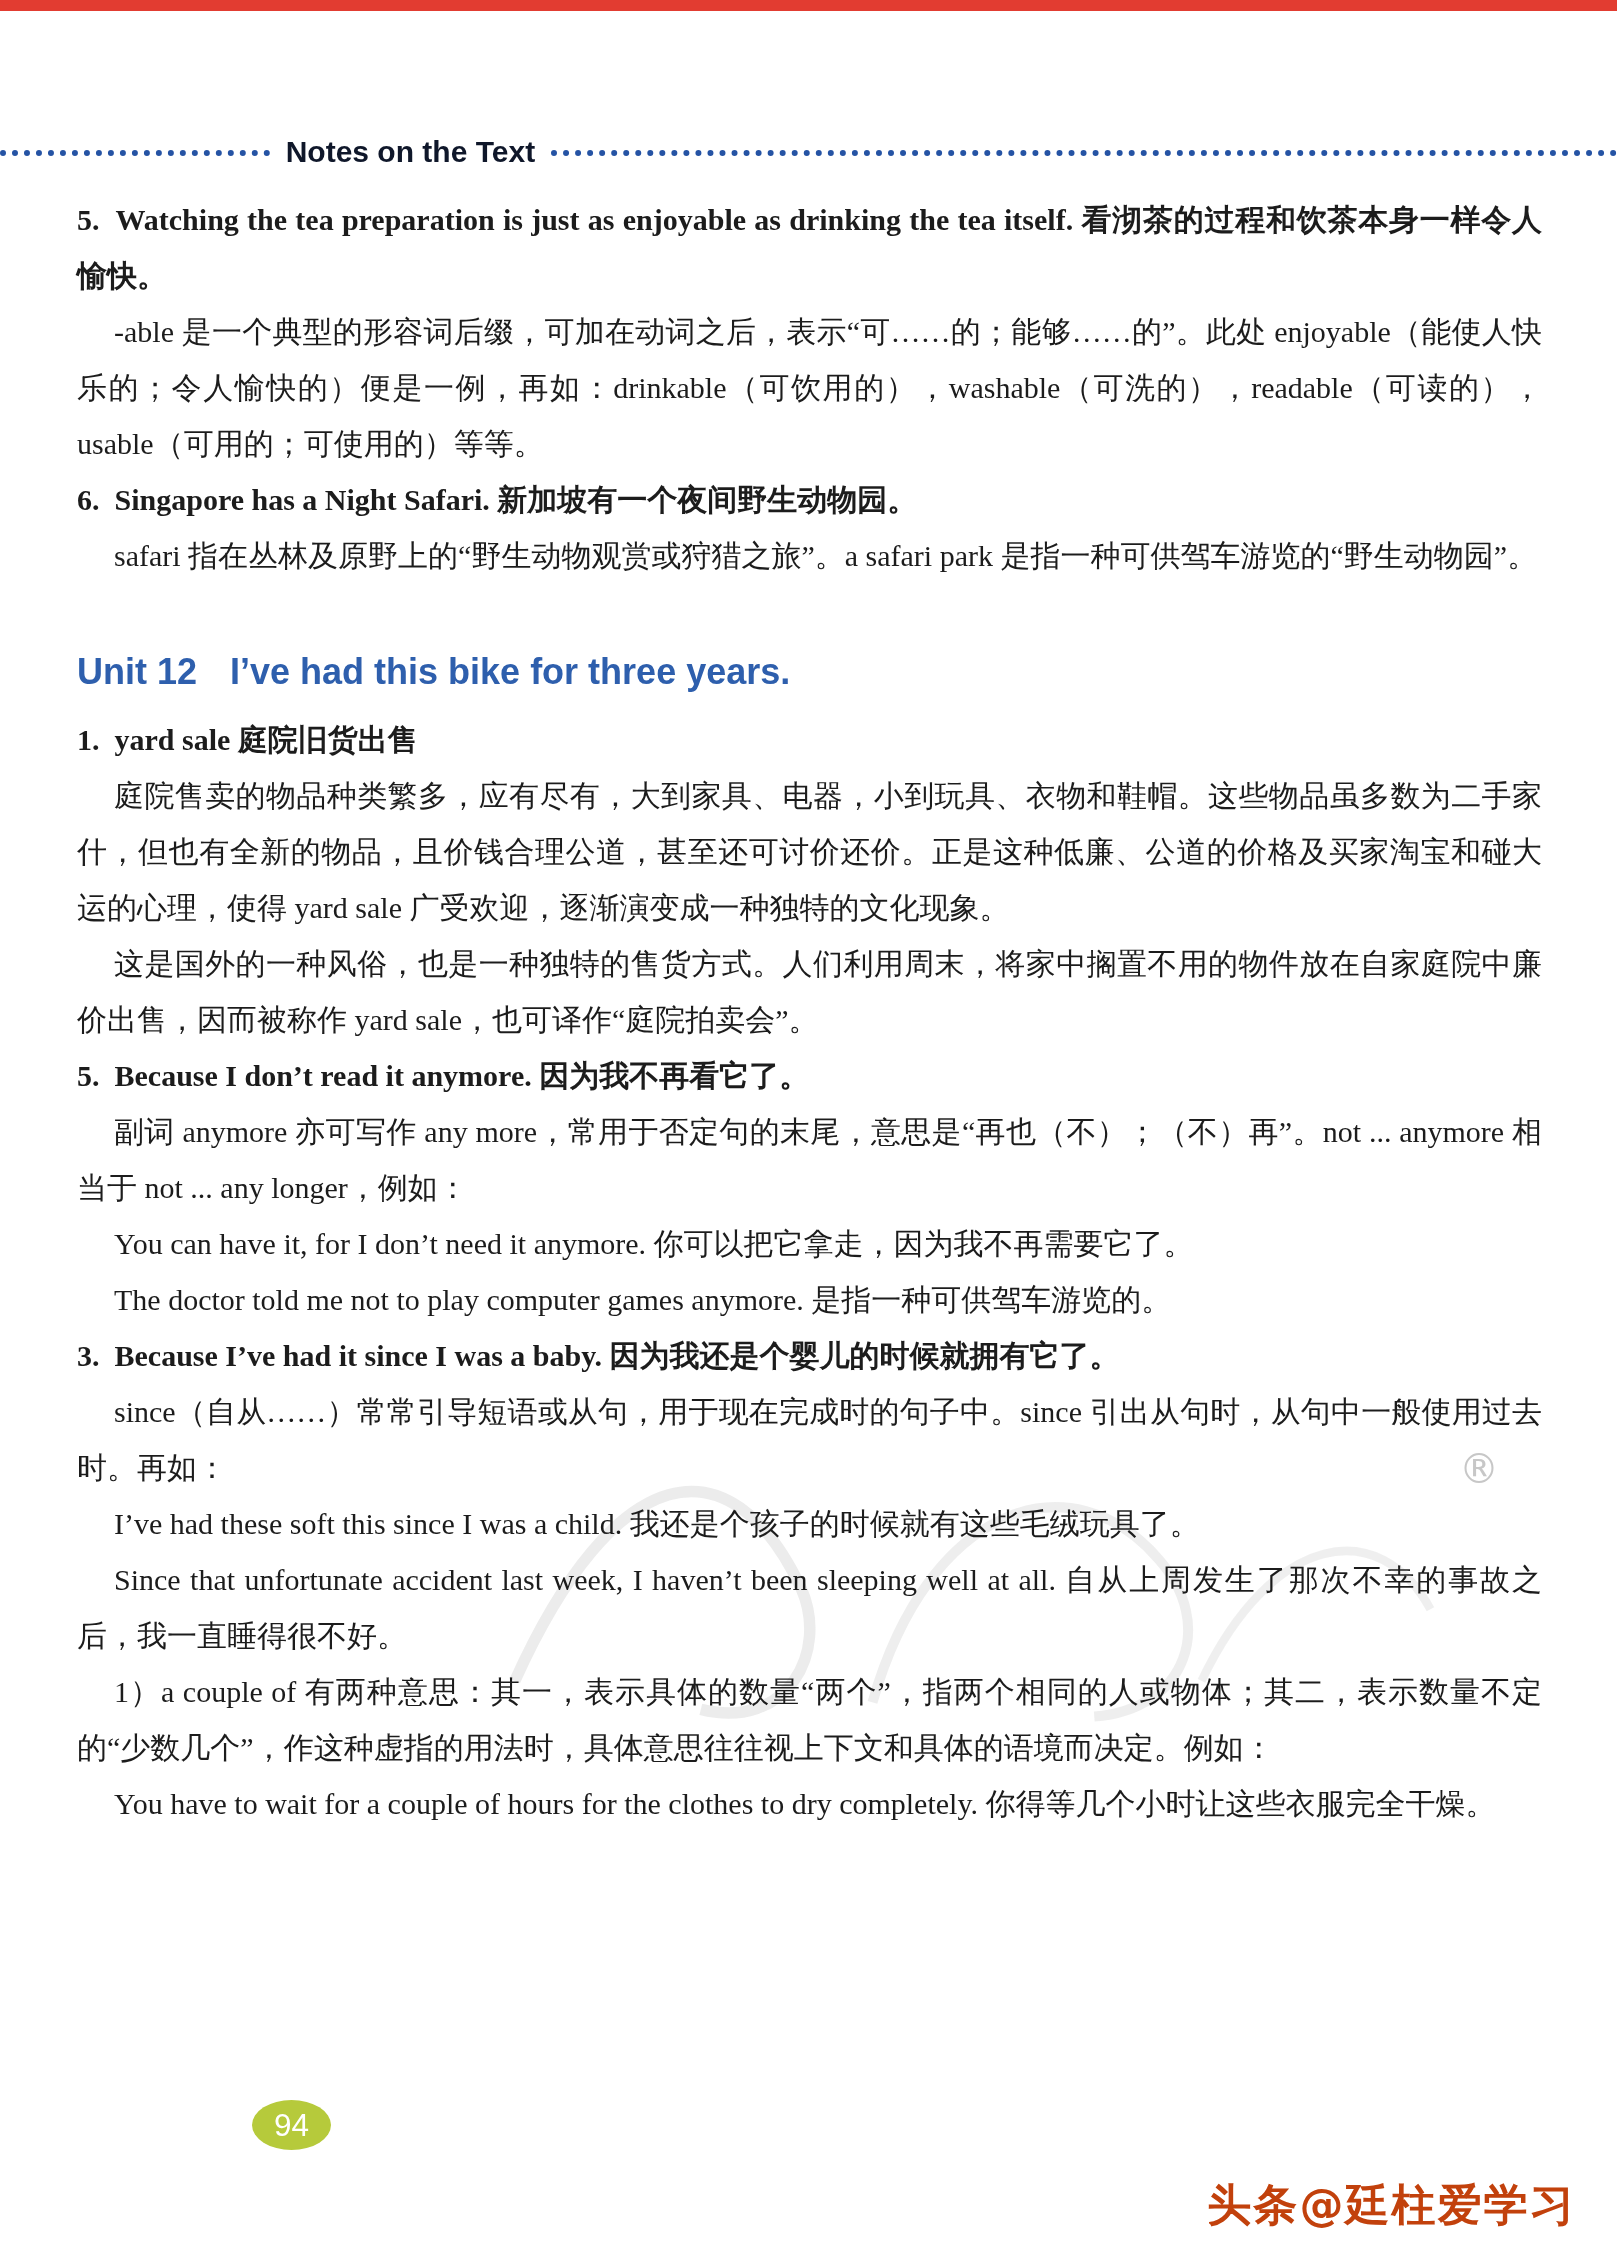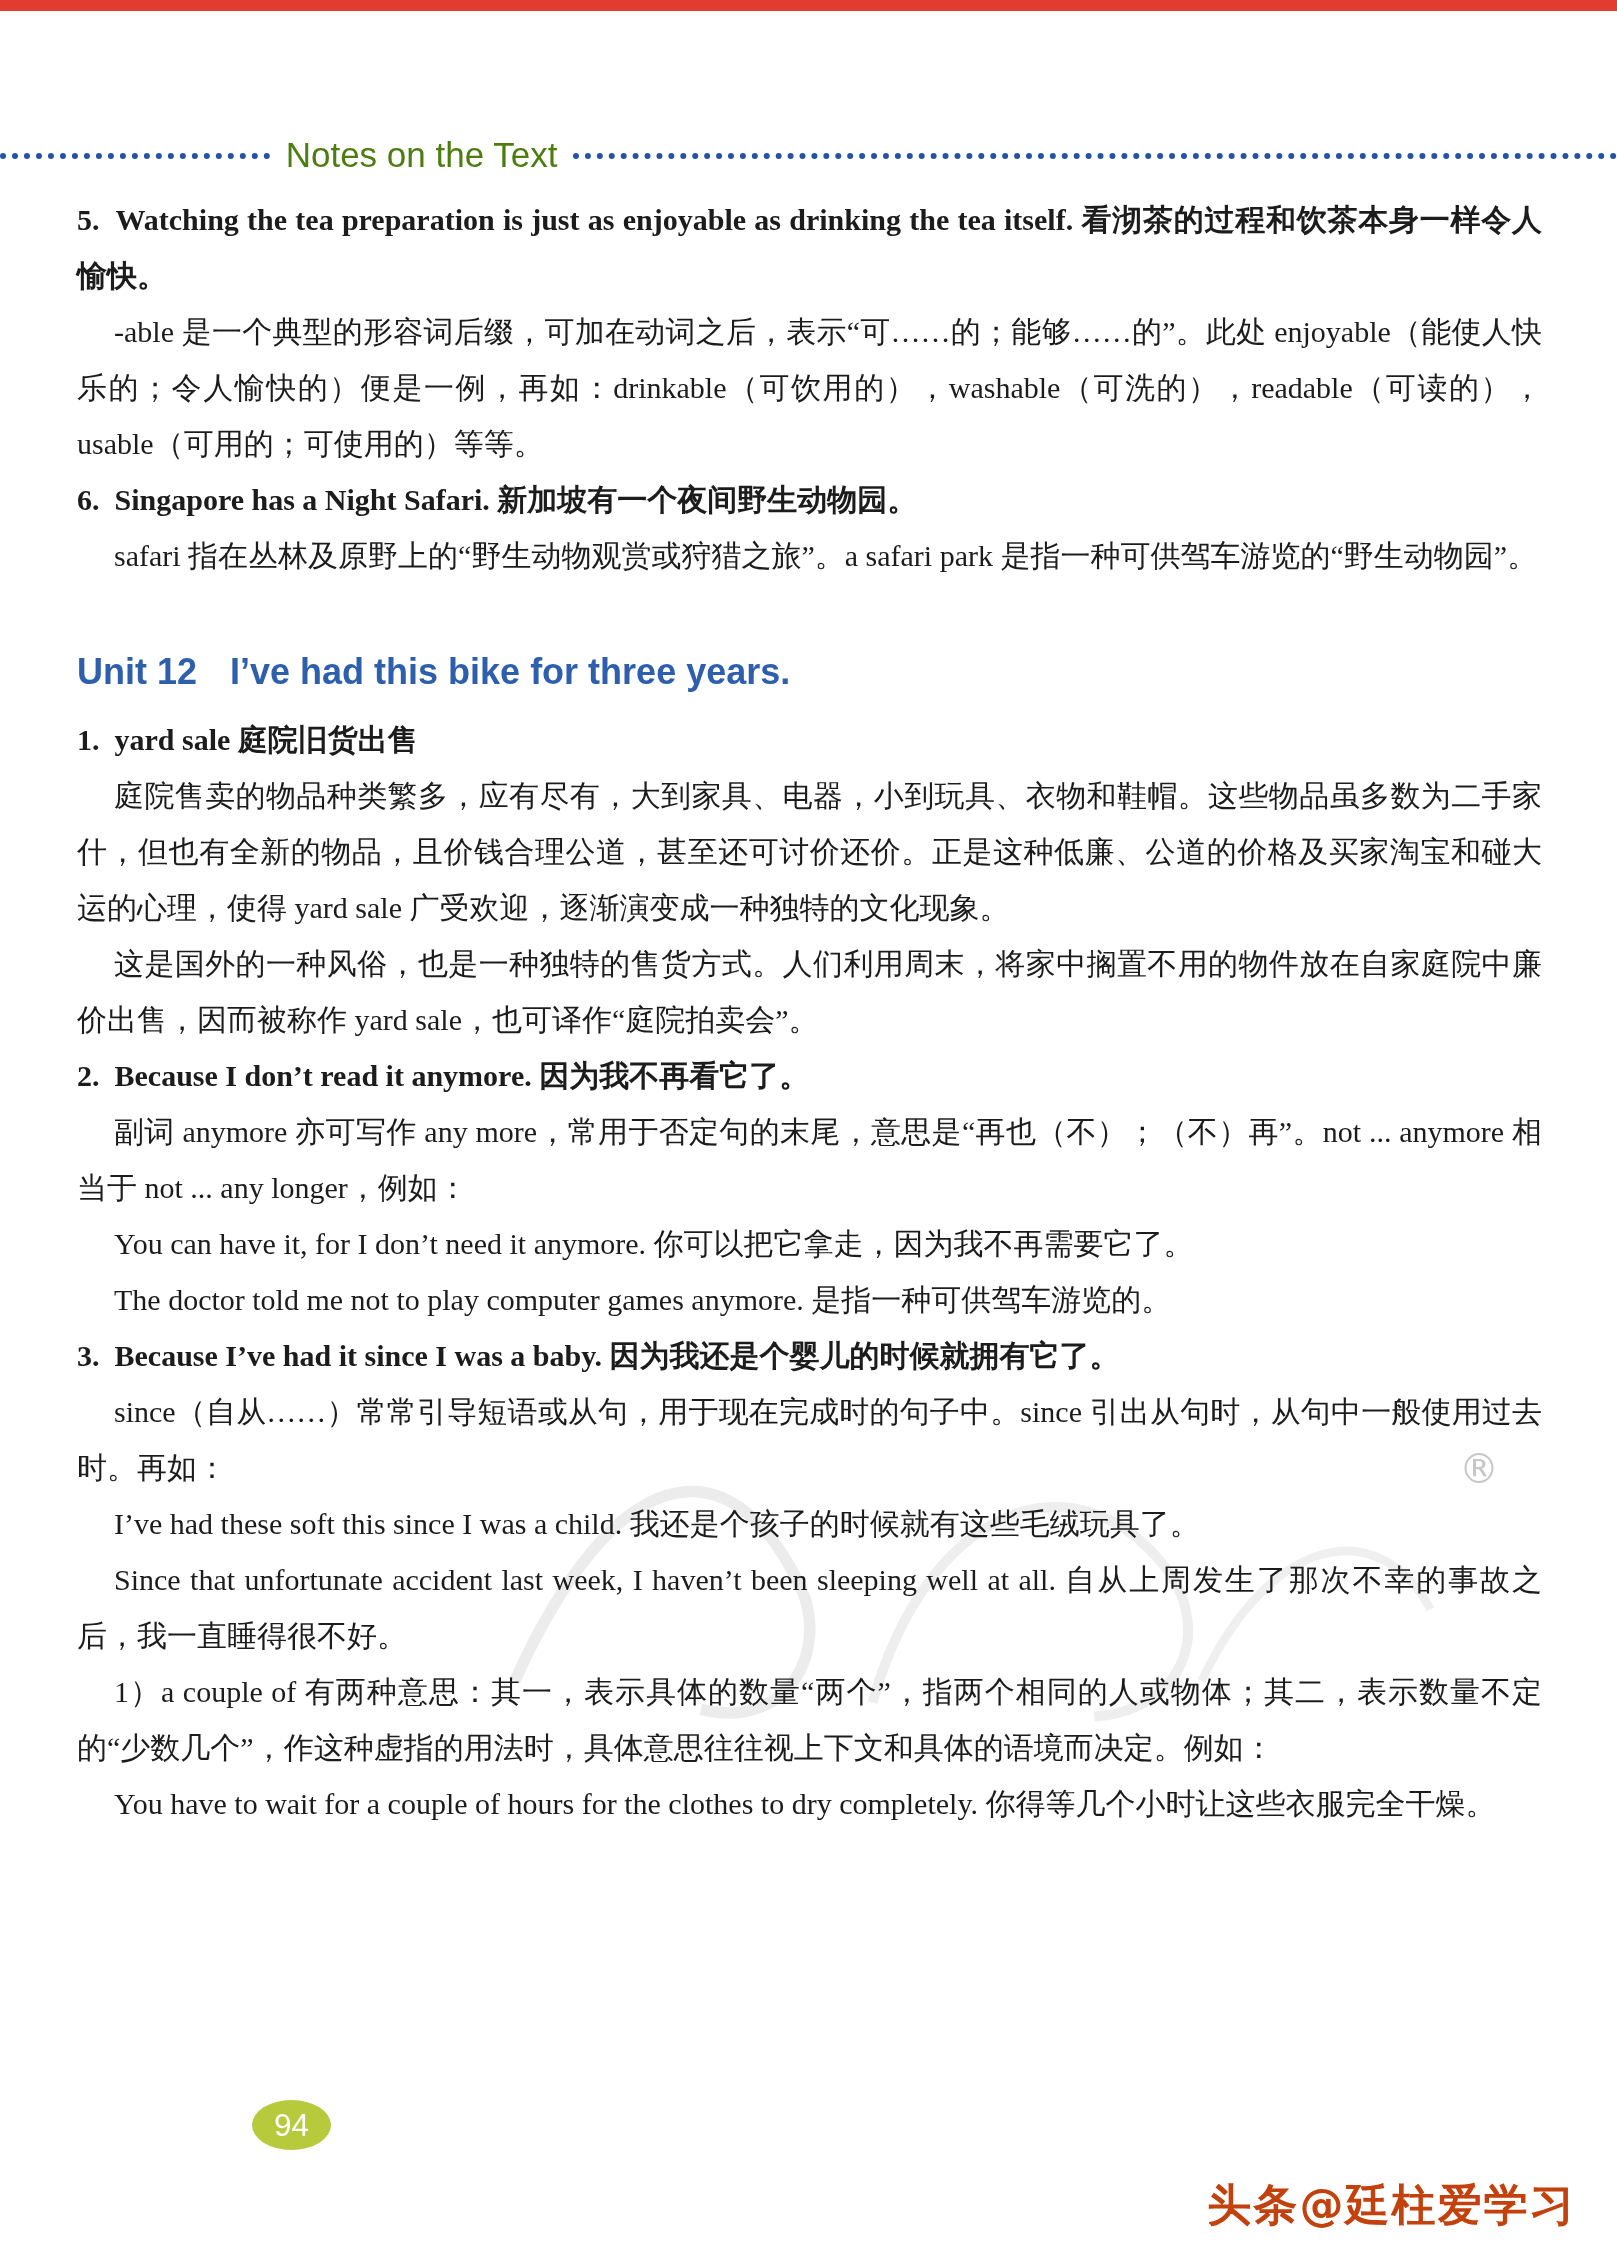--- a/index.html
+++ b/index.html
@@ -8,21 +8,21 @@
     font-family:"Liberation Serif","DejaVu Serif",serif;color:#1c1c1c;
     overflow:hidden;
   }
   .top-bar{position:absolute;top:0;left:0;width:1617px;height:11.4px;background:#e23c31;}
   .notes-row{position:absolute;top:137px;left:0;width:1617px;display:flex;align-items:center;}
   .dots{height:0;border-top:6.4px dotted #2553a4;}
   .dots-left{width:270px;margin-right:15.7px;}
   .dots-right{flex:1;margin-left:15.7px;}
   .notes-title{
     font-family:"Liberation Sans","DejaVu Sans",sans-serif;
-    font-weight:normal;font-size:35px;color:#4d7c0f;white-space:nowrap;line-height:1;
+    font-weight:bold;font-size:30px;color:#0f172a;white-space:nowrap;line-height:1;
     padding-bottom:2.9px;
   }
   .content{
     position:absolute;top:192px;left:77px;width:1465px;
     font-size:30px;line-height:56px;text-align:justify;
   }
   .content p{margin:0;}
   .h{font-weight:bold;white-space:pre-wrap;}
   .p{text-indent:37px;}
   .unit-h{
@@ -74,21 +74,21 @@
 
   <p class="h">6.  Singapore has a Night Safari. 新加坡有一个夜间野生动物园。</p>
   <p class="p">safari 指在丛林及原野上的“野生动物观赏或狩猎之旅”。a safari park 是指一种可供驾车游览的“野生动物园”。</p>
 
   <h2 class="unit-h"><span class="unit-label">Unit 12</span><span>I’ve had this bike for three years.</span></h2>
 
   <p class="h">1.  yard sale 庭院旧货出售</p>
   <p class="p">庭院售卖的物品种类繁多，应有尽有，大到家具、电器，小到玩具、衣物和鞋帽。这些物品虽多数为二手家什，但也有全新的物品，且价钱合理公道，甚至还可讨价还价。正是这种低廉、公道的价格及买家淘宝和碰大运的心理，使得 yard sale 广受欢迎，逐渐演变成一种独特的文化现象。</p>
   <p class="p">这是国外的一种风俗，也是一种独特的售货方式。人们利用周末，将家中搁置不用的物件放在自家庭院中廉价出售，因而被称作 yard sale，也可译作“庭院拍卖会”。</p>
 
-  <p class="h">2.  Because I don’t read it anymore. 因为我不再看它了。</p>
+  <p class="h">5.  Because I don’t read it anymore. 因为我不再看它了。</p>
   <p class="p">副词 anymore 亦可写作 any more，常用于否定句的末尾，意思是“再也（不）；（不）再”。not ... anymore 相当于 not ... any longer，例如：</p>
   <p class="p">You can have it, for I don’t need it anymore. 你可以把它拿走，因为我不再需要它了。</p>
   <p class="p">The doctor told me not to play computer games anymore. 是指一种可供驾车游览的。</p>
 
   <p class="h">3.  Because I’ve had it since I was a baby. 因为我还是个婴儿的时候就拥有它了。</p>
   <p class="p">since（自从……）常常引导短语或从句，用于现在完成时的句子中。since 引出从句时，从句中一般使用过去时。再如：</p>
   <p class="p">I’ve had these soft this since I was a child. 我还是个孩子的时候就有这些毛绒玩具了。</p>
   <p class="p">Since that unfortunate accident last week, I haven’t been sleeping well at all. 自从上周发生了那次不幸的事故之后，我一直睡得很不好。</p>
 
   <p class="p">1）a couple of 有两种意思：其一，表示具体的数量“两个”，指两个相同的人或物体；其二，表示数量不定的“少数几个”，作这种虚指的用法时，具体意思往往视上下文和具体的语境而决定。例如：</p>

